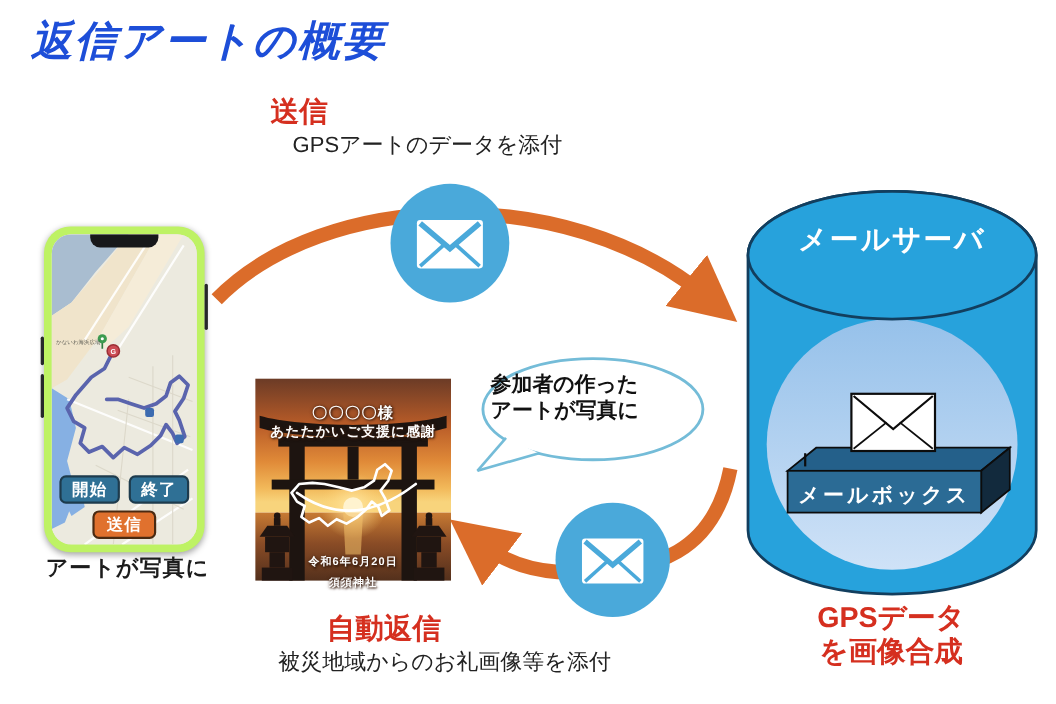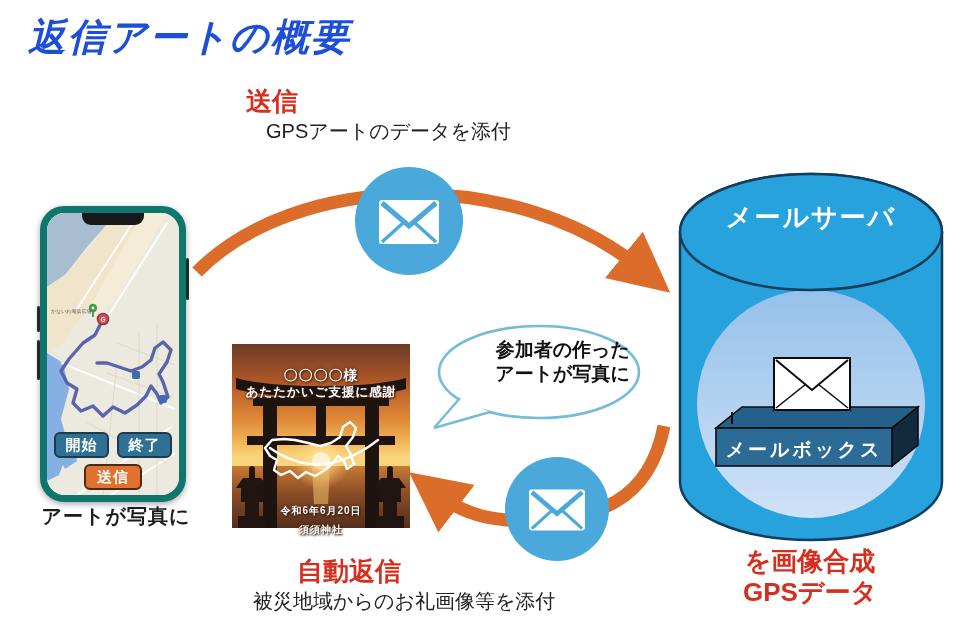--- a/index.html
+++ b/index.html
@@ -17,21 +17,21 @@
   .send-head  { left:246px; top:84px; }
   .send-desc  { left:246px; top:118px;margin-left:20px; }
   .reply-head { left:253px; top:554px;margin-left:44px; }
   .reply-desc { left:253px; top:588px; }
   .gps-caption { left:700px; top:546px; width:220px; text-align:center;
                  font-size:26px; font-weight:800; color:#d52f1f; line-height:31px; }
   .phone-label { left:18px; top:503px; width:196px; text-align:center;
                  font-size:20px; font-weight:600; color:#1c1c1c; letter-spacing:1px; }
 
   
-  .phone { left:40px; top:206px; width:146px; height:296px; background:#0f766e;
+  .phone { left:40px; top:206px; width:146px; height:296px; background:#bef264;
            border-radius:24px; box-shadow:0 2px 6px rgba(0,0,0,.35);padding-left:35px; }
   .phone .nub { position:absolute; background:#26272a; border-radius:2px; }
   .nub-r  { right:-3px; top:52px; width:3px; height:42px; }
   .nub-l1 { left:-3px; top:100px; width:3px; height:26px; }
   .nub-l2 { left:-3px; top:134px; width:3px; height:40px; }
   .screen { position:absolute; left:7px; top:7px; width:132px; height:282px;
             border-radius:18px; overflow:hidden; background:#eae8e0; }
   .notch { position:absolute; left:50%; transform:translateX(-50%); top:0;
            width:62px; height:12px; background:#17181a; border-radius:0 0 9px 9px; z-index:5; }
   .map-btn { position:absolute; z-index:6; display:flex; align-items:center; justify-content:center;
@@ -42,21 +42,21 @@
   .btn-start { left:7px;  top:219px; width:55px; height:26px; }
   .btn-end   { left:70px; top:219px; width:55px; height:26px; }
   .btn-send  { left:37px; top:251px; width:58px; height:26px; }
 
   
   .env-circle { border-radius:50%; background:#4aa9da; display:flex; align-items:center; justify-content:center; }
   .env-top    { left:355px; top:167px; width:108px; height:108px; }
   .env-bottom { left:505px; top:457px; width:104px; height:104px; }
 
   
-  .bubble-text { left:446px; top:338px; width:184px; text-align:right;
+  .bubble-text { left:446px; top:338px; width:184px; text-align:left;
                  font-size:19px; font-weight:600; color:#111; line-height:24px; }
 
   
   .photo-text { position:absolute; width:178px; text-align:center; color:#fdfdfd; font-weight:700;
                 text-shadow:0 0 3px #402010,1px 1px 2px #30180c; letter-spacing:1px; z-index:4;margin-top:18px; }
   .pt1 { left:232px; top:349px; font-size:14px; }
   .pt2 { left:232px; top:366px; font-size:12.5px; }
   .pt3 { left:232px; top:486px; font-size:10px; }
   .pt4 { left:232px; top:505px; font-size:10px; }
 
@@ -77,22 +77,22 @@
 
 <h1 class="abs page-title">返信アートの概要</h1>
 
 <div class="abs flow-head send-head">送信</div>
 <div class="abs flow-desc send-desc">GPSアートのデータを添付</div>
 
 <div class="abs flow-head reply-head">自動返信</div>
 <div class="abs flow-desc reply-desc">被災地域からのお礼画像等を添付</div>
 
 <div class="abs gps-caption">
+  <div>GPSデータ</div>
   <div>を画像合成</div>
-  <div>GPSデータ</div>
 </div>
 
 <div class="abs phone">
   <div class="nub nub-r"></div>
   <div class="nub nub-l1"></div>
   <div class="nub nub-l2"></div>
   <div class="screen">
     <svg width="132" height="282" viewBox="0 0 132 282" style="position:absolute;left:0;top:0;">
       <rect x="0" y="0" width="132" height="282" fill="#eceadf"></rect>
 

